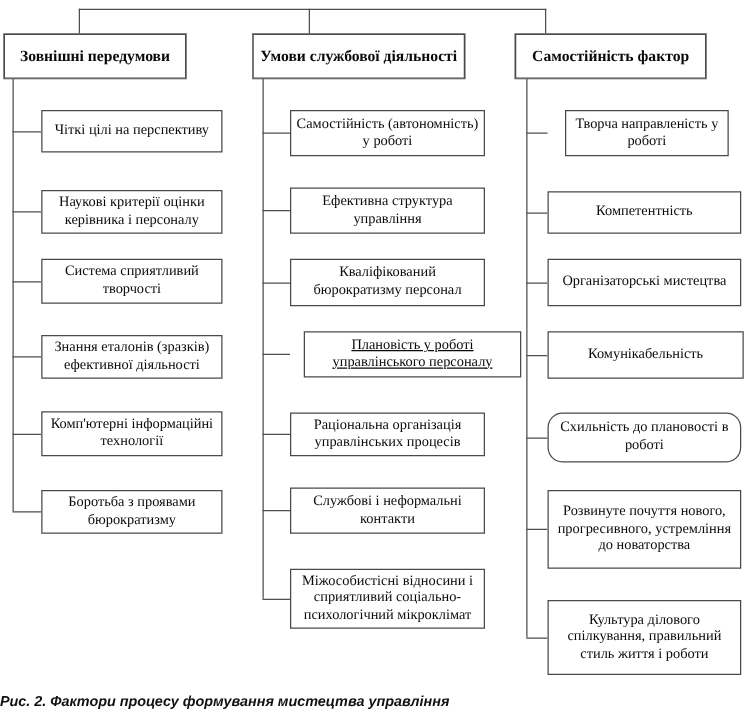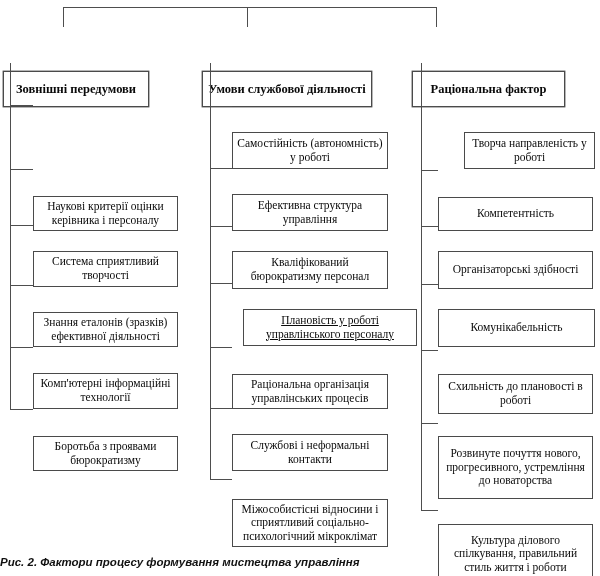--- a/index.html
+++ b/index.html
@@ -16,21 +16,20 @@
     position: absolute;
     box-sizing: border-box;
     border: 1px solid #4a4a4a;
     background: #ffffff;
     display: flex;
     align-items: center;
     justify-content: center;
     text-align: center;
     padding: 2px 3px;
     line-height: 1.18;
-    margin-top: 44px;
   }
   .header {
     font-weight: bold;
     font-size: 12.5px;
     box-shadow: 0 0 0 0.4px #4a4a4a;
   }
   .item { font-size: 11.5px; }
   .h-line, .v-line { position: absolute; background: #4e4e4e; }
   .h-line { height: 1px; }
   .v-line { width: 1px; }
@@ -59,20 +58,21 @@
   <div class="box header" style="left:3px; top:27px; width:146px; height:36px;">Зовнішні передумови</div>
 
   <div class="v-line" style="left:10px; top:63px; height:346px;"></div>
   <div class="h-line" style="left:10px; top:105px; width:23px;"></div>
   <div class="h-line" style="left:10px; top:169px; width:23px;"></div>
   <div class="h-line" style="left:10px; top:225px; width:23px;"></div>
   <div class="h-line" style="left:10px; top:285px; width:23px;"></div>
   <div class="h-line" style="left:10px; top:347px; width:23px;"></div>
   <div class="h-line" style="left:10px; top:409px; width:23px;"></div>
 
+  <div class="box item" style="left:33px; top:88px;  width:145px; height:34px;">Чіткі цілі на перспективу</div>
   <div class="box item" style="left:33px; top:152px; width:145px; height:35px;">Наукові критерії оцінки керівника і персоналу</div>
   <div class="box item" style="left:33px; top:207px; width:145px; height:36px;">Система сприятливий творчості</div>
   <div class="box item" style="left:33px; top:268px; width:145px; height:35px;">Знання еталонів (зразків) ефективної діяльності</div>
   <div class="box item" style="left:33px; top:329px; width:145px; height:36px;">Комп'ютерні інформаційні технології</div>
   <div class="box item" style="left:33px; top:392px; width:145px; height:35px;">Боротьба з проявами бюрократизму</div>
 
   <div class="box header" style="left:202px; top:27px; width:170px; height:36px;">Умови службової діяльності</div>
 
   <div class="v-line" style="left:210px; top:63px; height:416px;"></div>
   <div class="h-line" style="left:210px; top:106px; width:22px;"></div>
@@ -84,34 +84,34 @@
   <div class="h-line" style="left:210px; top:479px; width:22px;"></div>
 
   <div class="box item" style="left:232px; top:88px;  width:156px; height:37px;">Самостійність (автономність) у роботі</div>
   <div class="box item" style="left:232px; top:150px; width:156px; height:37px;">Ефективна структура управління</div>
   <div class="box item" style="left:232px; top:207px; width:156px; height:38px;">Кваліфікований бюрократизму персонал</div>
   <div class="box item" style="left:243px; top:265px; width:174px; height:37px;text-decoration:underline;">Плановість у роботі управлінського персоналу</div>
   <div class="box item" style="left:232px; top:330px; width:156px; height:35px;">Раціональна організація управлінських процесів</div>
   <div class="box item" style="left:232px; top:390px; width:156px; height:37px;">Службові і неформальні контакти</div>
   <div class="box item" style="left:232px; top:455px; width:156px; height:48px;">Міжособистісні відносини і сприятливий соціально-психологічний мікроклімат</div>
 
-  <div class="box header" style="left:412px; top:27px; width:153px; height:36px;">Раціональна фактор</div>
+  <div class="box header" style="left:412px; top:27px; width:153px; height:36px;">Самостійність фактор</div>
 
   <div class="v-line" style="left:421px; top:63px; height:447px;"></div>
   <div class="h-line" style="left:421px; top:106px; width:17px;"></div>
   <div class="h-line" style="left:421px; top:170px; width:17px;"></div>
   <div class="h-line" style="left:421px; top:226px; width:17px;"></div>
   <div class="h-line" style="left:421px; top:284px; width:17px;"></div>
   <div class="h-line" style="left:421px; top:350px; width:17px;"></div>
   <div class="h-line" style="left:421px; top:423px; width:17px;"></div>
   <div class="h-line" style="left:421px; top:510px; width:17px;"></div>
 
-  <div class="box item" style="left:464px; top:88px;  width:131px; height:37px;">Творча направленість у роботі</div>
+  <div class="box item" style="left:452px; top:88px;  width:131px; height:37px;">Творча направленість у роботі</div>
   <div class="box item" style="left:438px; top:153px; width:155px; height:34px;">Компетентність</div>
-  <div class="box item" style="left:438px; top:207px; width:155px; height:38px;">Організаторські здібності</div>
+  <div class="box item" style="left:438px; top:207px; width:155px; height:38px;">Організаторські мистецтва</div>
   <div class="box item" style="left:438px; top:265px; width:157px; height:38px;">Комунікабельність</div>
-  <div class="box item" style="left:438px; top:330px; width:155px; height:40px;">Схильність до плановості в роботі</div>
+  <div class="box item" style="left:438px; top:330px; width:155px; height:40px;border-radius:12px;">Схильність до плановості в роботі</div>
   <div class="box item" style="left:438px; top:392px; width:155px; height:63px;">Розвинуте почуття нового, прогресивного, устремління до новаторства</div>
   <div class="box item" style="left:438px; top:480px; width:155px; height:60px;">Культура ділового спілкування, правильний стиль життя і роботи</div>
 
   <div class="caption">Рис. 2. Фактори процесу формування мистецтва управління</div>
 
 </div>
 
 </body></html>

